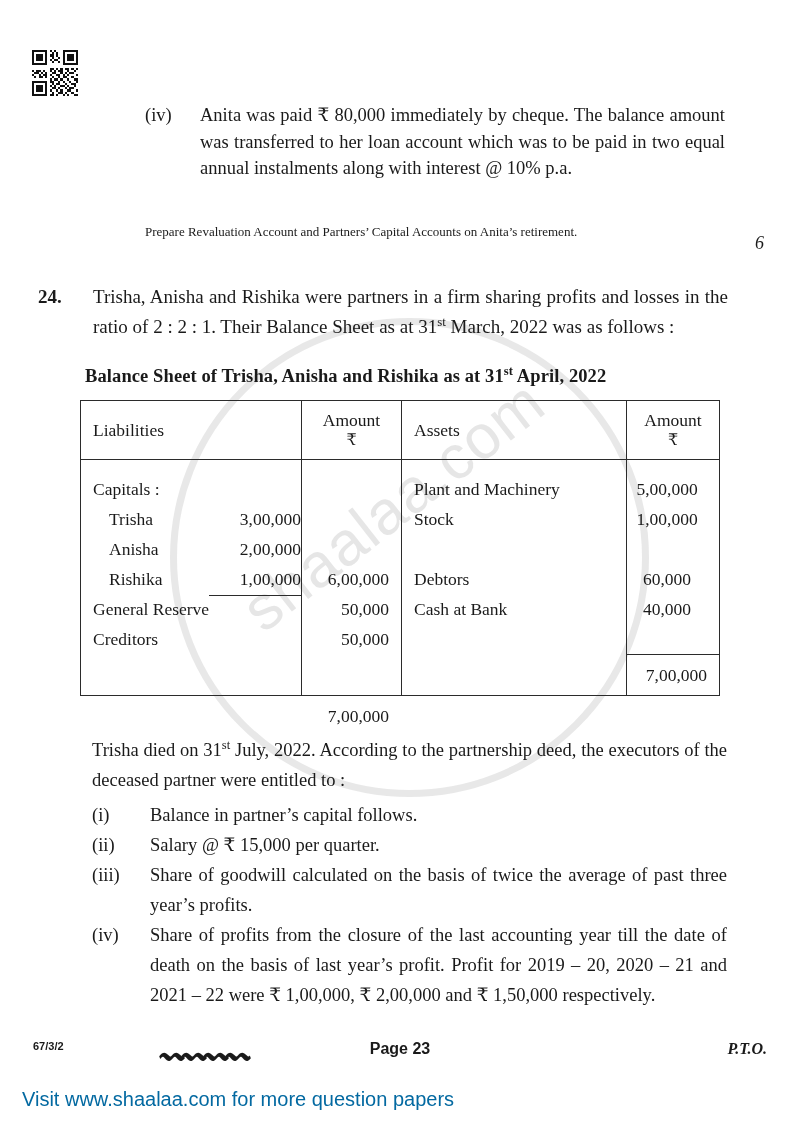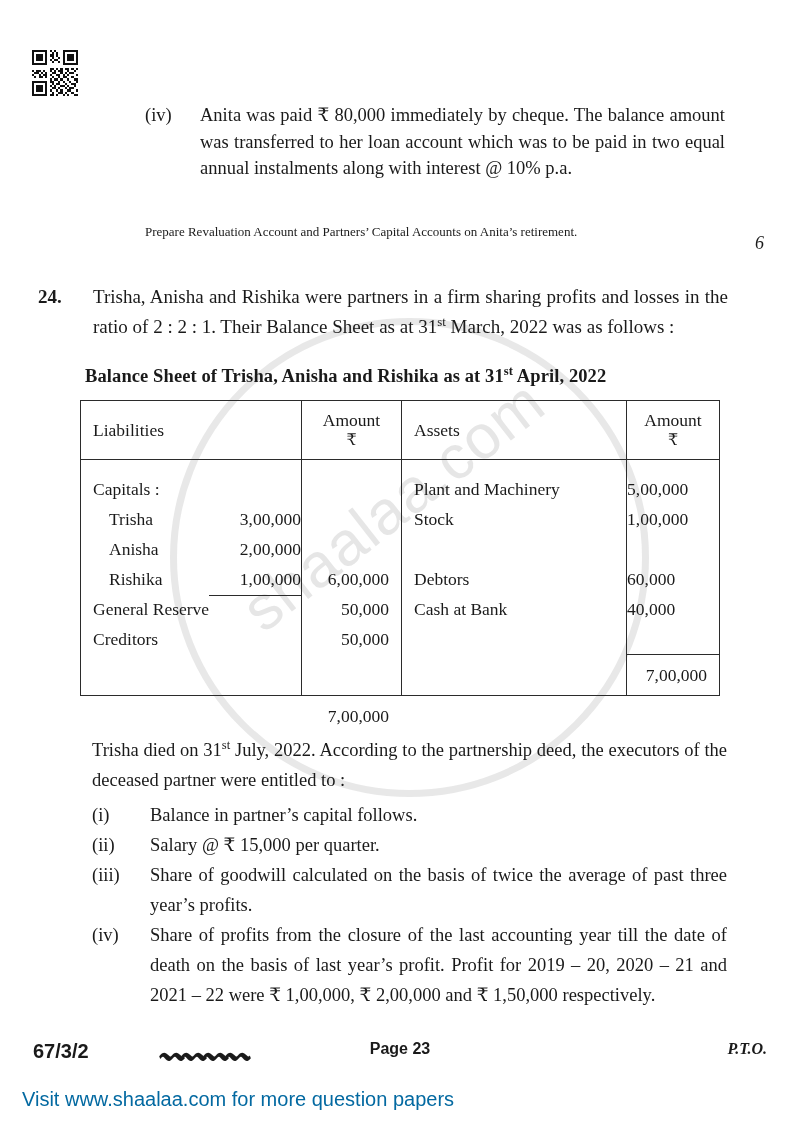--- a/index.html
+++ b/index.html
@@ -172,21 +172,21 @@
 
   .lamt-inner { padding-top: 14px; position: relative; height: 100%; box-sizing: border-box; }
   .lamt-line  { height: 30px; line-height: 30px; text-align: right; padding-right: 12px; }
   .lamt-spacer{ height: 30px; }
 
   .asset-list { padding: 14px 0 0 12px; }
   .asset-line { height: 30px; line-height: 30px; white-space: nowrap; }
   .asset-spacer { height: 30px; }
 
   .aamt-inner { padding-top: 14px; }
-  .aamt-line  { height: 30px; line-height: 30px; text-align: left; padding-right: 12px; }
+  .aamt-line  { height: 30px; line-height: 30px; text-align: center; padding-right: 12px; }
   .aamt-spacer{ height: 30px; }
 
   
   .total-rule { border-top: 1.3px solid #2b2b2b; }
   .total-line { height: 40px; line-height: 40px; text-align: right; padding-right: 12px; }
   .plain-pad  { height: 40px; }
 
   
   .after-table {
     position: absolute;
@@ -216,21 +216,21 @@
     position: absolute;
     left: 0;
     top: 1040px;
     width: 800px;
     height: 28px;
     font-family: "Liberation Sans", sans-serif;
     font-size: 16.5px;
   }
   #footer .f-code {
     position: absolute; left: 33px; top: 0;
-    font-weight: bold; font-size: 20px;
+    font-weight: bold; font-size: 11px;
     font-family: "Liberation Sans", sans-serif;
   }
   #footer .f-wave {
     position: absolute; left: 160px; top: -4px;
     font-size: 24px; font-weight: bold; letter-spacing: -2px;
     font-family: "Liberation Sans", sans-serif;
   }
   #footer .f-page {
     position: absolute; left: 0; top: 0; width: 800px;
     text-align: center; font-weight: bold; font-size: 16px;

